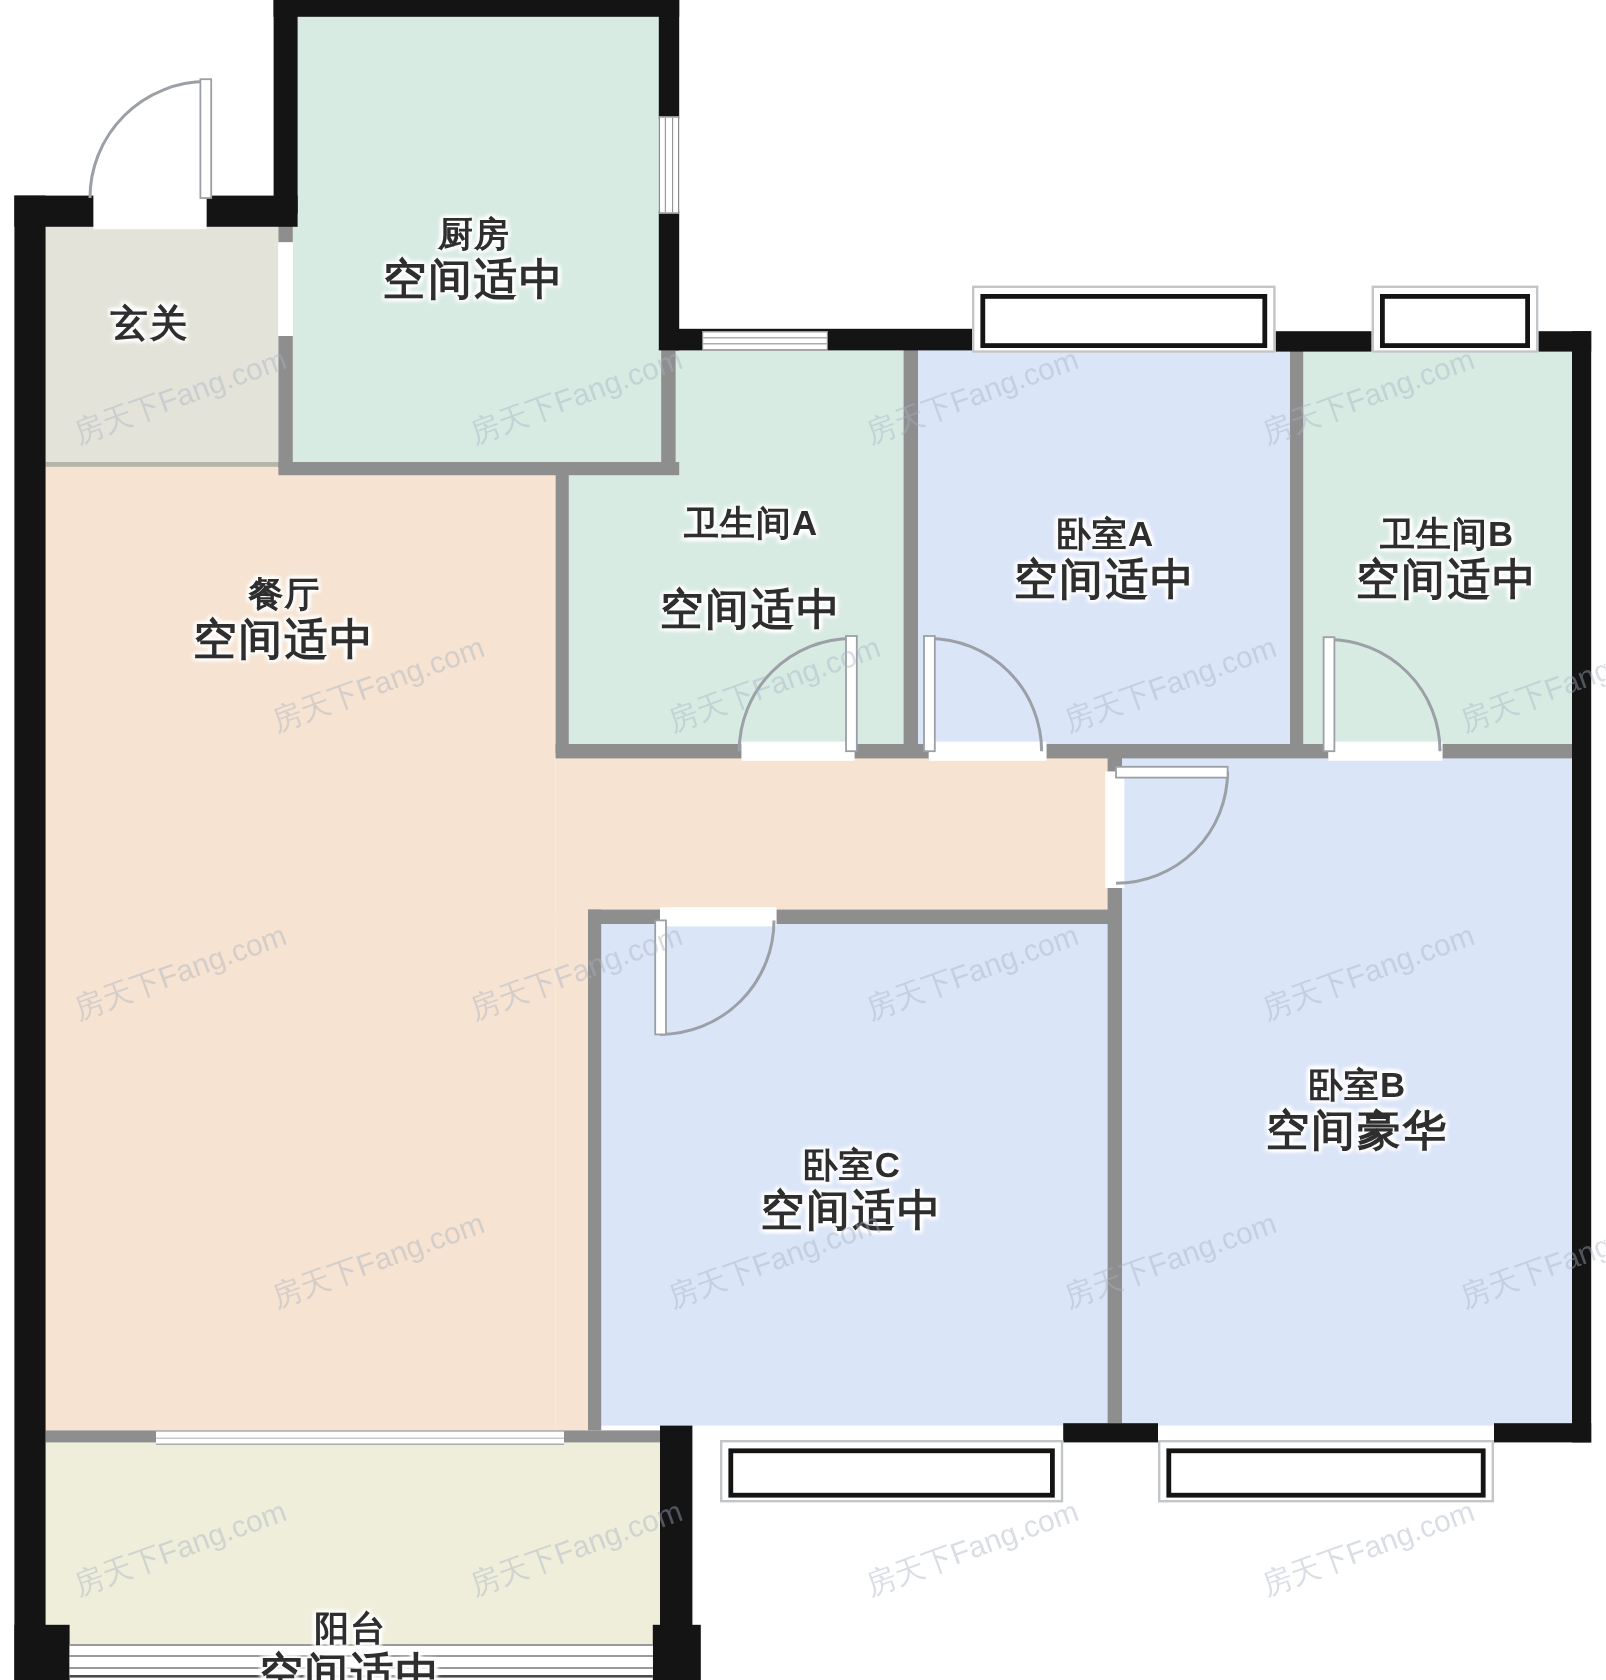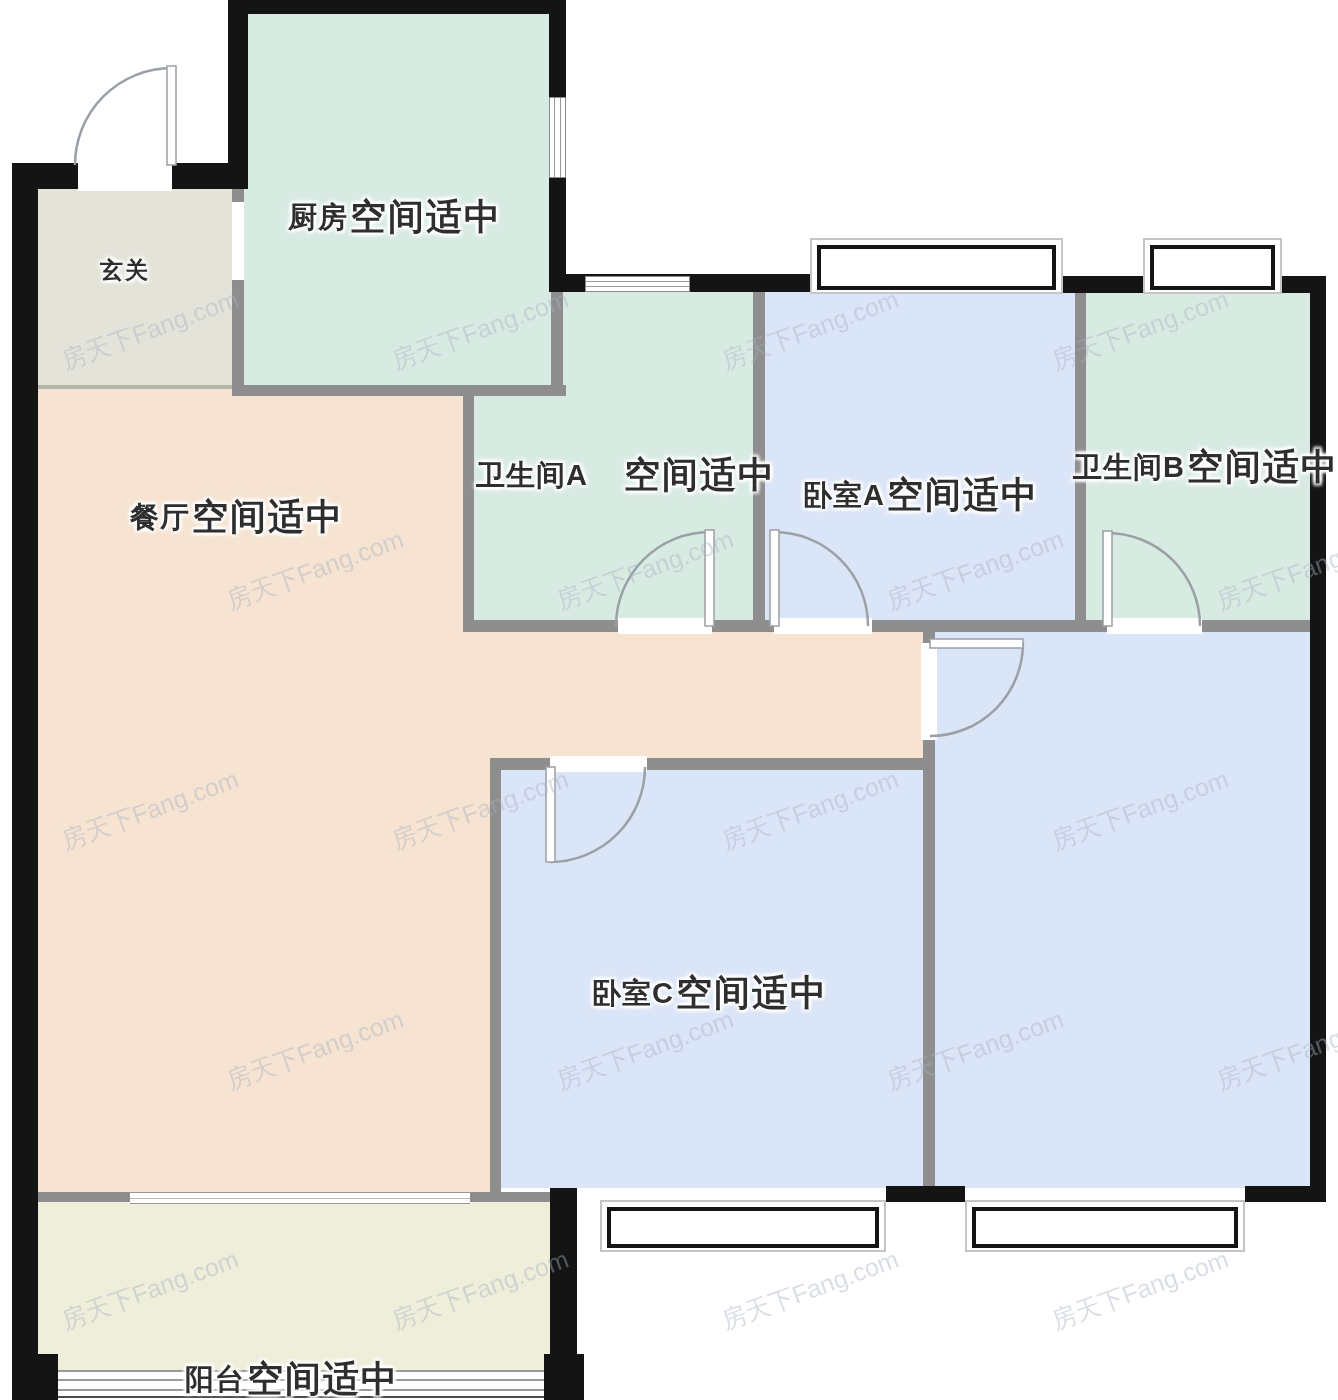--- a/index.html
+++ b/index.html
@@ -18,25 +18,25 @@
   .winh::before{content:"";position:absolute;top:4px;left:0;right:0;height:1px;background:#9a9a9a;}
   .winh::after{content:"";position:absolute;bottom:4px;left:0;right:0;height:1px;background:#9a9a9a;}
   .winband{border-top:1px solid #999;border-bottom:1px solid #999;}
   .winband::before{content:"";position:absolute;top:50%;left:0;right:0;height:1px;background:#bbb;}
   .bay{border:2px solid #c2c6c9;}
   .bay::before{content:"";position:absolute;left:5px;right:5px;top:5px;bottom:2px;border:4px solid #141414;background:#fff;}
   .rail{background:linear-gradient(to bottom,#9a9a9a 0 2px,#fff 2px 9px,#9a9a9a 9px 11px,#fff 11px 19px,#9a9a9a 19px 21px,#fff 21px 26px,#4a4a4a 26px 28px);}
   #doors{position:absolute;left:0;top:0;z-index:6;}
   .arc{fill:none;stroke:#9aa0a5;stroke-width:2.5;}
   .leaf{fill:#ffffff;stroke:#9aa0a5;stroke-width:1.5;}
-  .label{position:absolute;z-index:7;transform:translate(-50%,-50%);display:flex;flex-direction:row;
+  .label{position:absolute;z-index:7;transform:translate(-50%,-50%);display:flex;flex-direction:column;
          align-items:center;gap:2px;color:#2e2e2e;font-weight:700;white-space:nowrap;text-align:center;
          text-shadow:-2px -2px 3px #fff,2px -2px 3px #fff,-2px 2px 3px #fff,2px 2px 3px #fff,0 0 6px #fff;}
   .rname{font-size:29px;line-height:1.05;letter-spacing:1px;}
-  .rname-big{font-size:23px;line-height:1.05;letter-spacing:2px;}
+  .rname-big{font-size:31px;line-height:1.05;letter-spacing:2px;}
   .rdesc{font-size:36px;line-height:1.1;letter-spacing:2px;}
   #wm-layer{position:absolute;inset:0;z-index:8;pointer-events:none;}
   .wm{position:absolute;transform:translate(-50%,-50%) rotate(-20deg);color:#a7b2c3;opacity:0.42;
       font-size:25px;font-weight:400;white-space:nowrap;}
 </style>
 </head>
 <body>
 
 <div id="plan">
 
@@ -141,31 +141,35 @@
     <span class="rdesc">空间适中</span>
   </div>
   <div class="label" style="left:237px;top:517px;text-align:right;">
     <span class="rname">餐厅</span>
     <span class="rdesc">空间适中</span>
   </div>
   <div class="label" style="left:626px;top:475px;gap:36px;">
     <span class="rname">卫生间A</span>
     <span class="rdesc">空间适中</span>
   </div>
-  <div class="label" style="left:921px;top:467px;margin-top:28px;">
+  <div class="label" style="left:921px;top:467px;">
     <span class="rname">卧室A</span>
     <span class="rdesc">空间适中</span>
   </div>
   <div class="label" style="left:1206px;top:467px;">
     <span class="rname">卫生间B</span>
     <span class="rdesc">空间适中</span>
   </div>
   <div class="label" style="left:710px;top:993px;">
     <span class="rname">卧室C</span>
     <span class="rdesc">空间适中</span>
+  </div>
+  <div class="label" style="left:1131px;top:926px;">
+    <span class="rname">卧室B</span>
+    <span class="rdesc">空间豪华</span>
   </div>
   <div class="label" style="left:292px;top:1379px;">
     <span class="rname">阳台</span>
     <span class="rdesc">空间适中</span>
   </div>
 
   <div id="wm-layer">
       <span class="wm" style="left: 150px; top: 330px;">房天下Fang.com</span>
       <span class="wm" style="left: 480px; top: 330px;">房天下Fang.com</span>
       <span class="wm" style="left: 810px; top: 330px;">房天下Fang.com</span>

